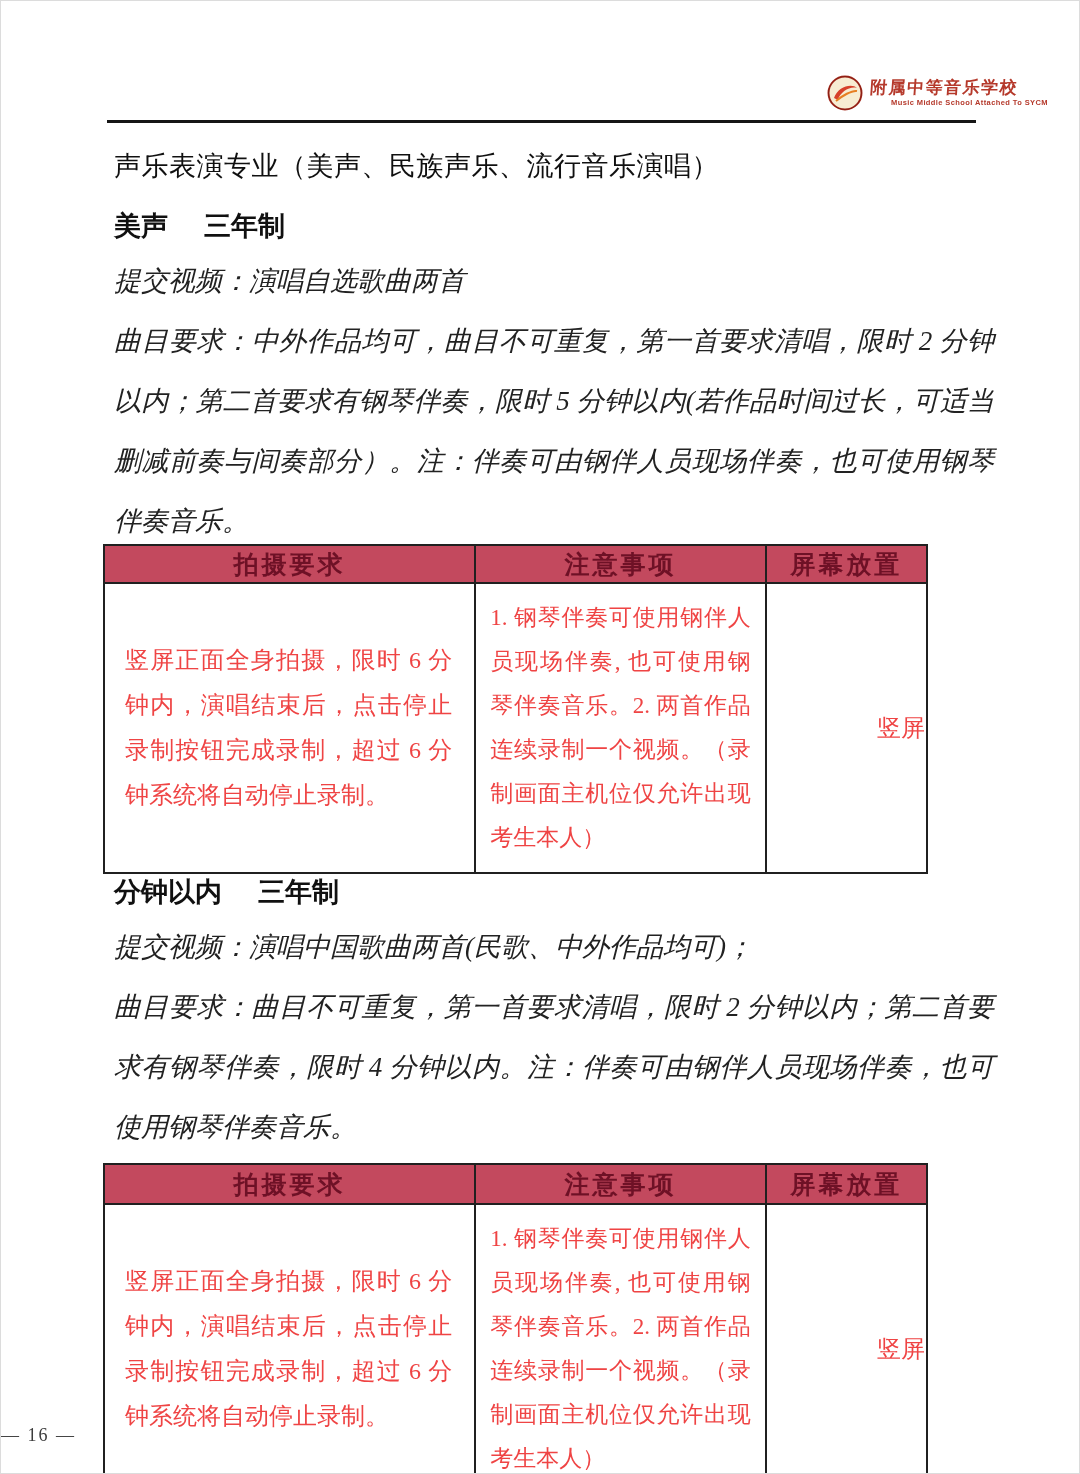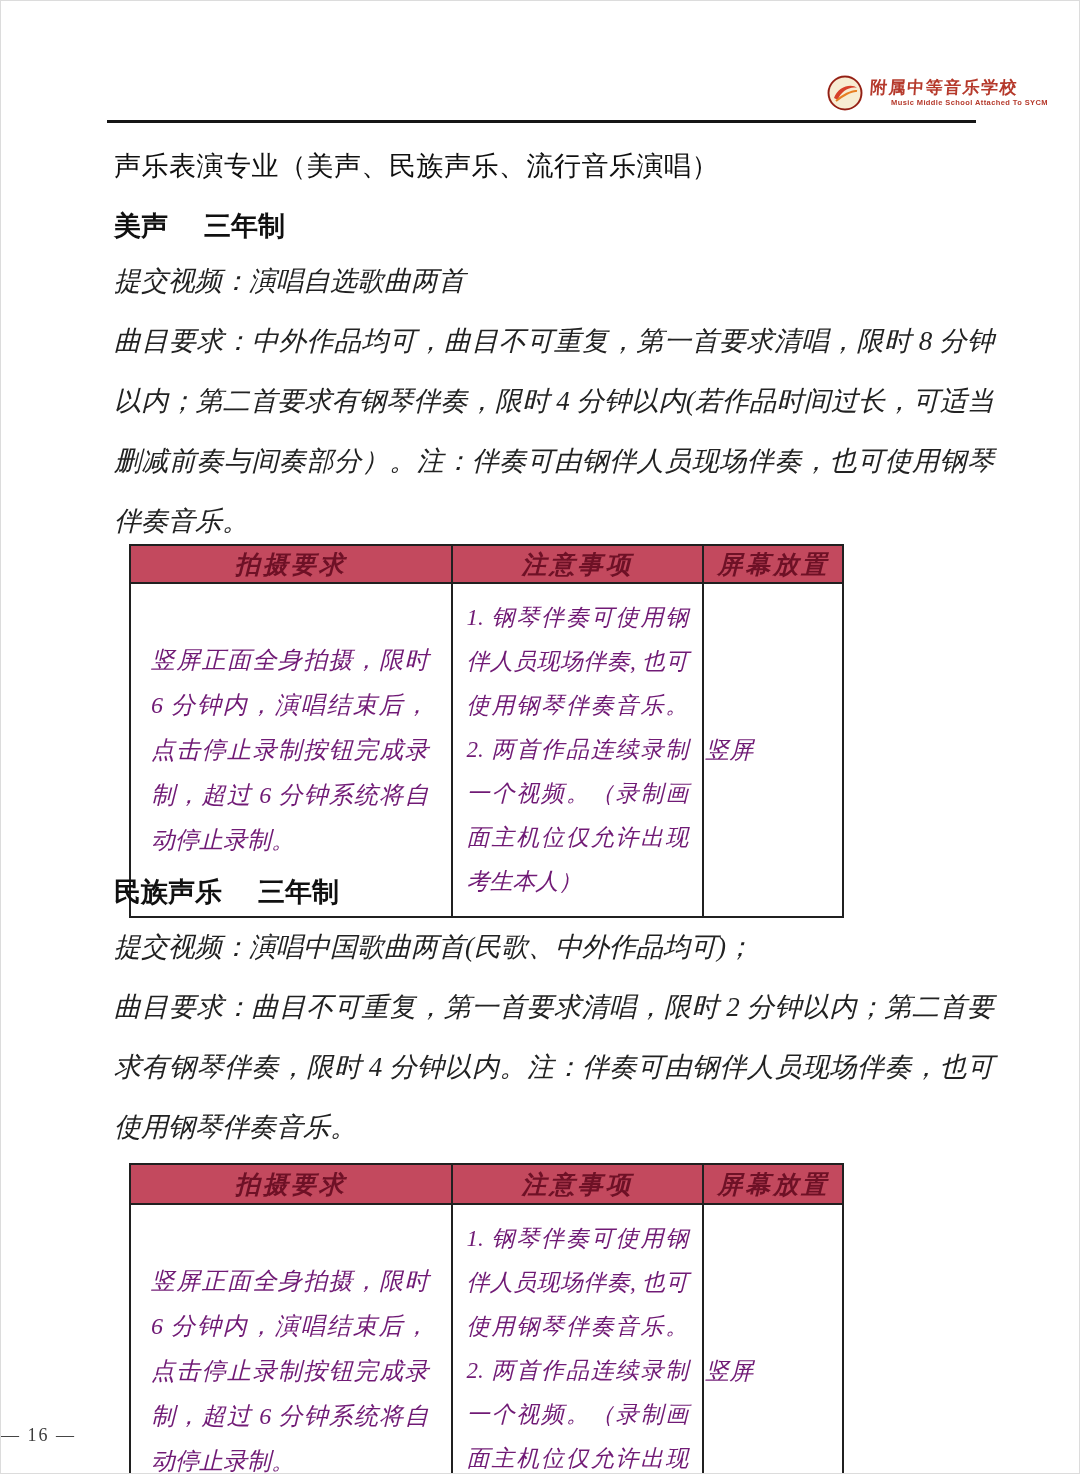--- a/index.html
+++ b/index.html
@@ -93,49 +93,48 @@
     text-align: justify;
     color: #222222;
   }
   #sec1-paras { top: 250px; }
   #sec2-paras { top: 916px; }
   .paras p { margin: 0; font-style: italic; }
 
   
   .req-table {
     position: absolute;
-    left: 128px;
-    width: 715px;
+    left: 102px;
+    width: 825px;
     border-collapse: collapse;
     table-layout: fixed;
-    font-style: italic;
   }
   #table1 { top: 543px; }
   #table2 { top: 1162px; }
   .req-table th, .req-table td { border: 2px solid #202020; }
   .req-table th {
     height: 38px;
     font-size: 25px;
     font-weight: 600;
     letter-spacing: 3px;
     text-align: center;
     vertical-align: middle;
   }
   #table2 th { height: 40px; }
   .req-table td {
     vertical-align: middle;
     font-size: 24px;
     line-height: 45px;
-    color: #701a75;
+    color: #ef4444;
   }
   #table1 tr.body-row { height: 226px; }
   #table2 tr.body-row { height: 216px; }
   td.shoot { text-align: justify; padding: 12px 22px 12px 20px; margin-top: 34px; }
   td.notes { text-align: justify; padding: 12px 14px; font-size: 23px; line-height: 44px; }
-  td.screen { text-align: left; }
+  td.screen { text-align: right; }
 
   
   .page-footer {
     position: absolute;
     top: 1424px;
     left: 0;
     width: 100%;
     text-align: left;
     font-size: 18px;
     color: #3c3c3c;
@@ -163,21 +162,21 @@
   <div class="header-rule"></div>
 
   <div class="doc-title">声乐表演专业（美声、民族声乐、流行音乐演唱）</div>
 
   <div class="sec-heading" id="sec1-heading">
     <span>美声</span><span class="dur">三年制</span>
   </div>
 
   <div class="paras" id="sec1-paras">
     <p>提交视频：演唱自选歌曲两首</p>
-    <p>曲目要求：中外作品均可，曲目不可重复，第一首要求清唱，限时 8 分钟以内；第二首要求有钢琴伴奏，限时 4 分钟以内(若作品时间过长，可适当删减前奏与间奏部分）。注：伴奏可由钢伴人员现场伴奏，也可使用钢琴伴奏音乐。</p>
+    <p>曲目要求：中外作品均可，曲目不可重复，第一首要求清唱，限时 2 分钟以内；第二首要求有钢琴伴奏，限时 5 分钟以内(若作品时间过长，可适当删减前奏与间奏部分）。注：伴奏可由钢伴人员现场伴奏，也可使用钢琴伴奏音乐。</p>
   </div>
 
   <table class="req-table" id="table1">
     <colgroup>
         <col style="width:45.1%">
         <col style="width:35.3%">
         <col style="width:19.6%">
       </colgroup>
     <thead>
       <tr>
@@ -189,21 +188,21 @@
     <tbody>
       <tr class="body-row">
         <td class="shoot">竖屏正面全身拍摄，限时 6 分钟内，演唱结束后，点击停止录制按钮完成录制，超过 6 分钟系统将自动停止录制。</td>
         <td class="notes">1. 钢琴伴奏可使用钢伴人员现场伴奏, 也可使用钢琴伴奏音乐。2. 两首作品连续录制一个视频。（录制画面主机位仅允许出现考生本人）</td>
         <td class="screen">竖屏</td>
       </tr>
     </tbody>
   </table>
 
   <div class="sec-heading" id="sec2-heading">
-    <span>民族声乐</span><span class="dur">三年制</span>
+    <span>分钟以内</span><span class="dur">三年制</span>
   </div>
 
   <div class="paras" id="sec2-paras">
     <p>提交视频：演唱中国歌曲两首(民歌、中外作品均可)；</p>
     <p>曲目要求：曲目不可重复，第一首要求清唱，限时 2 分钟以内；第二首要求有钢琴伴奏，限时 4 分钟以内。注：伴奏可由钢伴人员现场伴奏，也可使用钢琴伴奏音乐。</p>
   </div>
 
   <table class="req-table" id="table2">
     <colgroup>
         <col style="width:45.1%">

